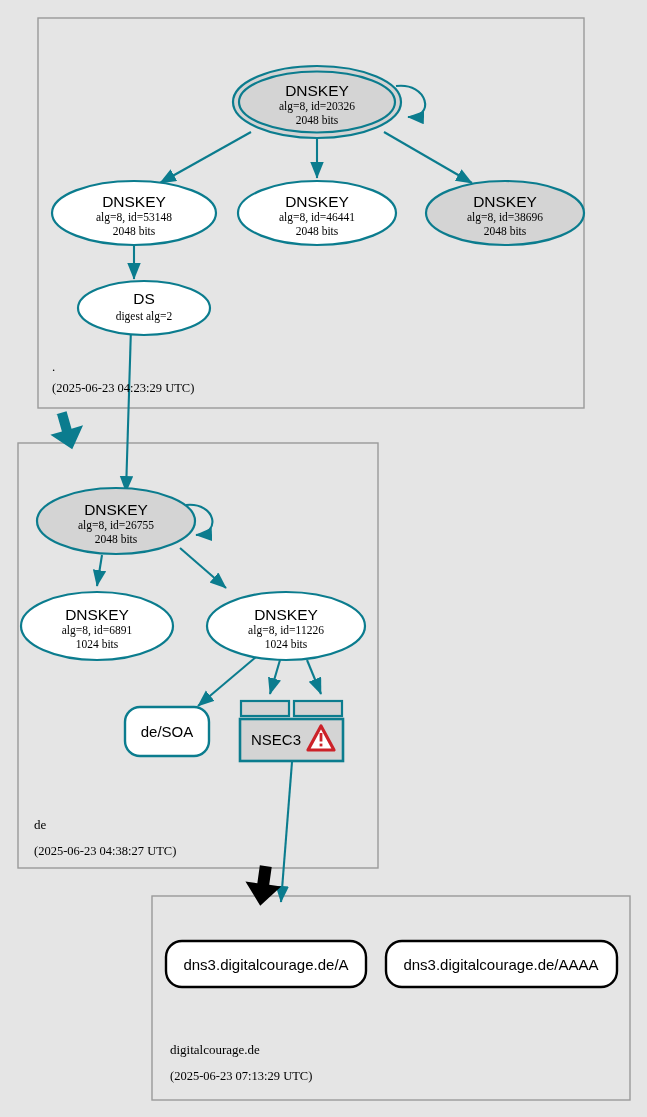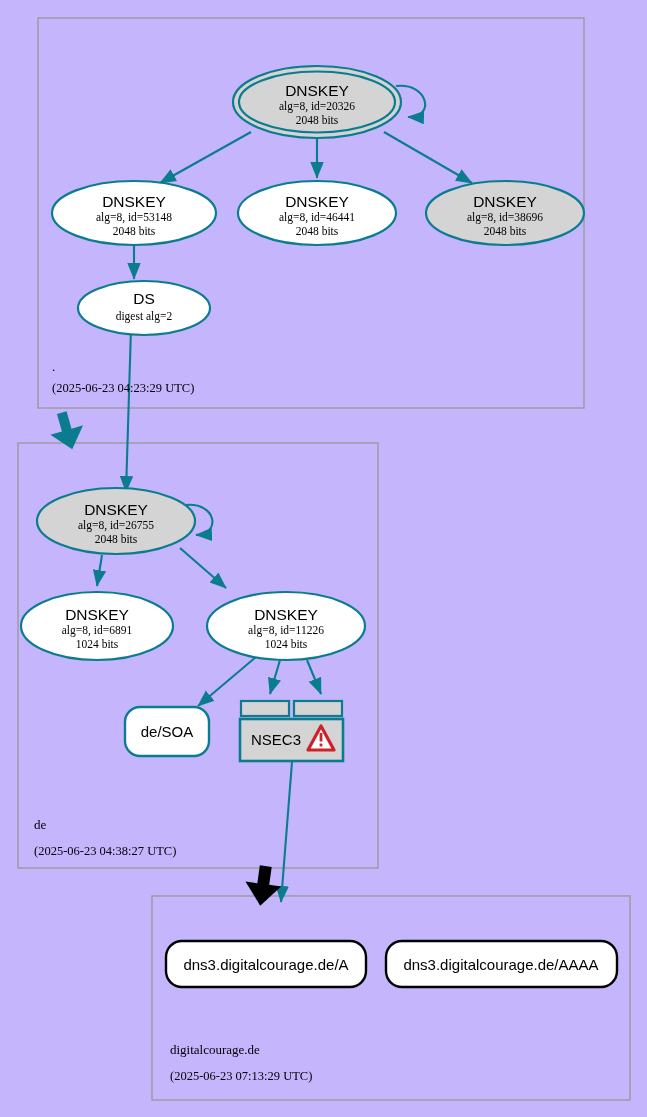--- a/index.html
+++ b/index.html
@@ -4,21 +4,21 @@
 <style>
   html, body {
     margin: 0;
     padding: 0;
     background: #ffffff;
   }
   #canvas {
     position: relative;
     width: 647px;
     height: 1117px;
-    background: #c4b5fd;
+    background: #e5e5e5;
     font-family: "Liberation Sans", sans-serif;
     overflow: hidden;
   }
   svg { display: block; }
   .zone-box {
     fill: none;
     stroke: #9a9a9a;
     stroke-width: 1.4;
   }
   .node-ell {

